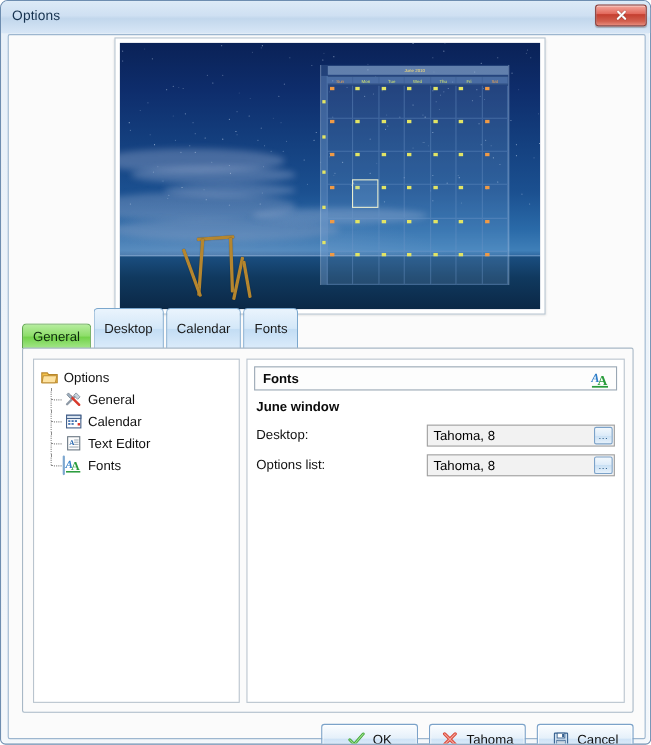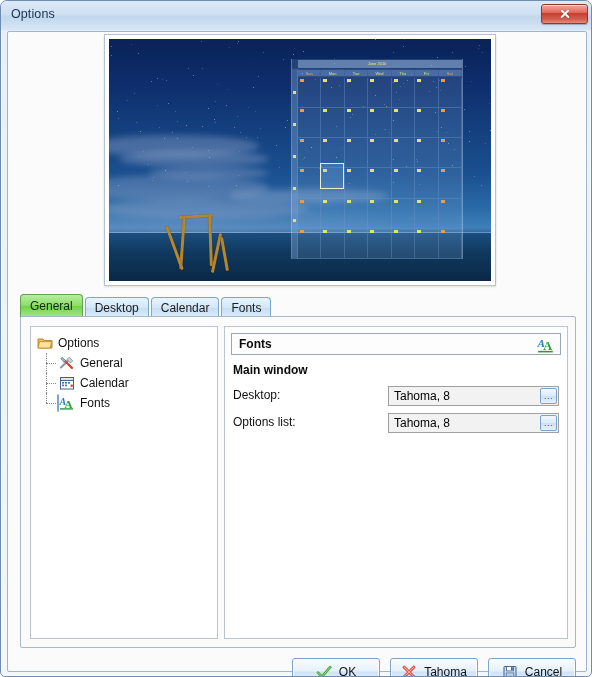--- a/index.html
+++ b/index.html
@@ -167,21 +167,21 @@
   .cal-side i {
     position:absolute; left:1px; width:3px; height:3px; background:#e2e464;
   }
 
   
   .tabstrip {
     position:absolute; left:12px; top:263px; height:22px;
     display:flex; align-items:flex-end; gap:2px;
   }
   .tab {
-    height: 20px; padding: 0 9px;
+    height: 37px; padding: 0 9px;
     display:flex; align-items:center;
     font-size: 12px; color:#1a1a1a;
     border: 1px solid #7ba7cd;
     border-bottom: none;
     border-radius: 4px 4px 0 0;
     background: linear-gradient(to bottom, #eaf4fd 0%, #d3e7f8 50%, #c3ddf4 51%, #dcecfb 100%);
     cursor: pointer;
     white-space: nowrap;
   }
   .tab.active {
@@ -698,20 +698,35 @@
                   <rect x="9" y="7" width="2" height="1.6"></rect>
                   <rect x="3" y="9.6" width="2" height="1.6"></rect>
                     <rect x="6" y="9.6" width="2" height="1.6"></rect>
                 </g>
                 <rect x="11.6" y="9.6" width="2.2" height="2.2" fill="#d9342b"></rect>
               </svg>
             </span>
             <span class="lbl">Calendar</span>
           </div>
 
+          <div class="tnode child">
+            <span class="icon">
+              <svg width="16" height="16" viewBox="0 0 16 16">
+                <rect x="2.5" y="2" width="11" height="12" fill="#fdfdfd" stroke="#6b7884" stroke-width="1"></rect>
+                <text x="4" y="9.6" font-size="6.5" font-family="serif" font-weight="bold" fill="#1b5faa">A</text>
+                <g stroke="#9aa7b3" stroke-width="0.9">
+                  <path d="M8.4 5h4"></path>
+                    <path d="M8.4 7h4"></path>
+                    <path d="M8.4 9h4"></path>
+                  <path d="M4 11.4h8.4"></path>
+                </g>
+              </svg>
+            </span>
+            <span class="lbl">Text Editor</span>
+          </div>
 
           <div class="tnode child last selected">
             <span class="selbox"></span>
             <span class="icon">
               <svg width="16" height="16" viewBox="0 0 16 16">
                 <text x="0.5" y="10" font-size="10" font-family="serif" font-style="italic" font-weight="bold" fill="#2f7ec9">A</text>
                 <text x="5.5" y="12.5" font-size="11" font-family="serif" font-weight="bold" fill="#2a9c3c">A</text>
                 <rect x="1" y="13.2" width="13" height="1.4" fill="#2a9c3c"></rect>
               </svg>
             </span>
@@ -727,21 +742,21 @@
           <span class="ph-title">Fonts</span>
           <span class="ph-icon">
             <svg width="18" height="18" viewBox="0 0 16 16">
               <text x="0.5" y="10" font-size="10" font-family="serif" font-style="italic" font-weight="bold" fill="#2f7ec9">A</text>
               <text x="5.5" y="12.5" font-size="11" font-family="serif" font-weight="bold" fill="#2a9c3c">A</text>
               <rect x="1" y="13.2" width="13" height="1.4" fill="#2a9c3c"></rect>
             </svg>
           </span>
         </div>
 
-        <div class="group-label">Main window</div>
+        <div class="group-label">June window</div>
 
         <div class="field-row" style="top:59px;">
           <span class="flabel">Desktop:</span>
           <div class="fld">
             <span class="fval">Tahoma, 8</span>
             <span class="ellipsis-btn">
               <span>...</span>
             </span>
           </div>
         </div>

